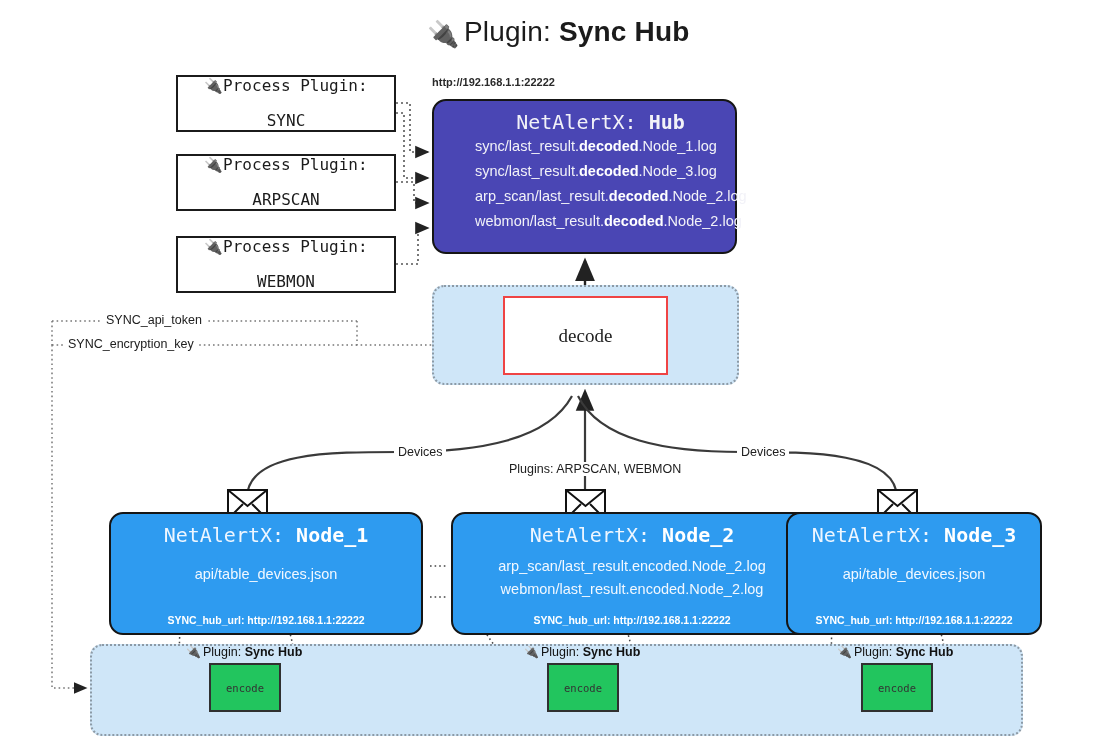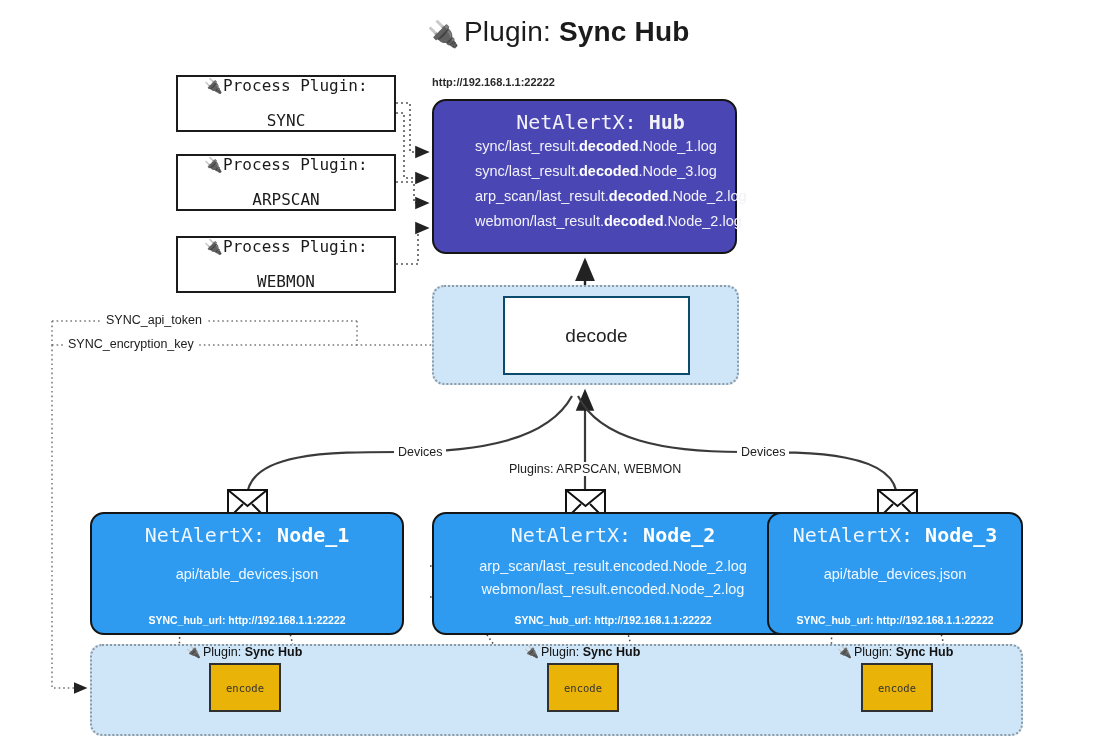--- a/index.html
+++ b/index.html
@@ -33,48 +33,48 @@
        font-family:"DejaVu Sans Mono","Liberation Mono",monospace;}
   #hub .hub-title b{font-weight:700;}
   #hub .hub-line{font-size:14.5px;line-height:1.72;padding-left:9px;white-space:nowrap;}
   #hub .hub-line b{font-weight:700;color:#ffffff;}
   #hub-url{position:absolute;left:432px;top:76px;width:305px;text-align:left;
            font-size:11px;font-weight:600;color:#2a2a2a;}
 
   
   #decode-band{position:absolute;left:432px;top:285px;width:307px;height:100px;
       background:#cfe6f8;border:2px dotted #8c9aa6;border-radius:12px;box-sizing:border-box;}
-  #decode-box{position:absolute;left:503px;top:296px;width:187px;height:79px;
-      background:#fff;border:2px solid #0c4a6e;box-sizing:border-box;
+  #decode-box{position:absolute;left:503px;top:296px;width:165px;height:79px;
+      background:#fff;border:2px solid #ef4444;box-sizing:border-box;
       display:flex;align-items:center;justify-content:center;
-      font-family:Liberation Sans, sans-serif;font-size:19px;color:#222;}
+      font-family:Liberation Serif, serif;font-size:19px;color:#222;}
 
   
   .edge-label{position:absolute;font-size:12.5px;color:#202020;background:#fff;
       padding:0 4px;white-space:nowrap;}
 
   
   #bottom-band{position:absolute;left:90px;top:644px;width:933px;height:92px;
       background:#cfe6f8;border:2px dotted #8c9aa6;border-radius:12px;box-sizing:border-box;}
 
   
   .node{position:absolute;height:123px;background:#2e9bf0;border:2px solid #151515;
-        border-radius:14px;box-sizing:border-box;color:#ffffff;}
+        border-radius:14px;box-sizing:border-box;color:#ffffff;margin-left:19px;}
   .node .n-title{text-align:center;margin-top:9px;font-size:20px;
       font-family:"DejaVu Sans Mono","Liberation Mono",monospace;color:#eef6ff;}
   .node .n-title b{font-weight:700;color:#fff;}
   .node .n-line{text-align:center;font-size:14.5px;line-height:1.6;color:#f2f8ff;white-space:nowrap;}
   .node .n-foot{position:absolute;left:0;right:0;bottom:7px;text-align:center;
       font-size:10.5px;font-weight:600;color:#ffffff;white-space:nowrap;}
 
   
   .envelope{position:absolute;width:41px;height:31px;}
 
   
-  .encode-box{position:absolute;width:72px;height:49px;background:#eab308;
+  .encode-box{position:absolute;width:72px;height:49px;background:#22c55e;
       border:2px solid #303030;box-sizing:border-box;display:flex;
       align-items:center;justify-content:center;
       font-family:"DejaVu Sans Mono","Liberation Mono",monospace;font-size:10.5px;color:#333;}
   .plugin-tag{position:absolute;font-size:12.5px;white-space:nowrap;color:#111;}
   .plugin-tag .plug{font-size:12px;margin-right:2px;}
   .plugin-tag b{font-weight:700;}
 </style>
 </head>
 <body>
 

